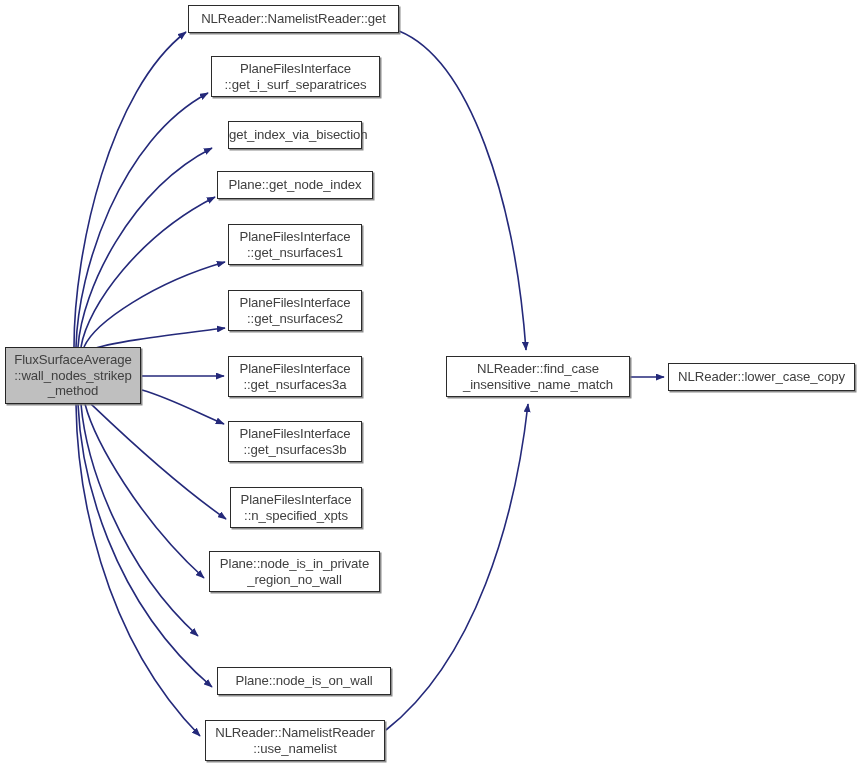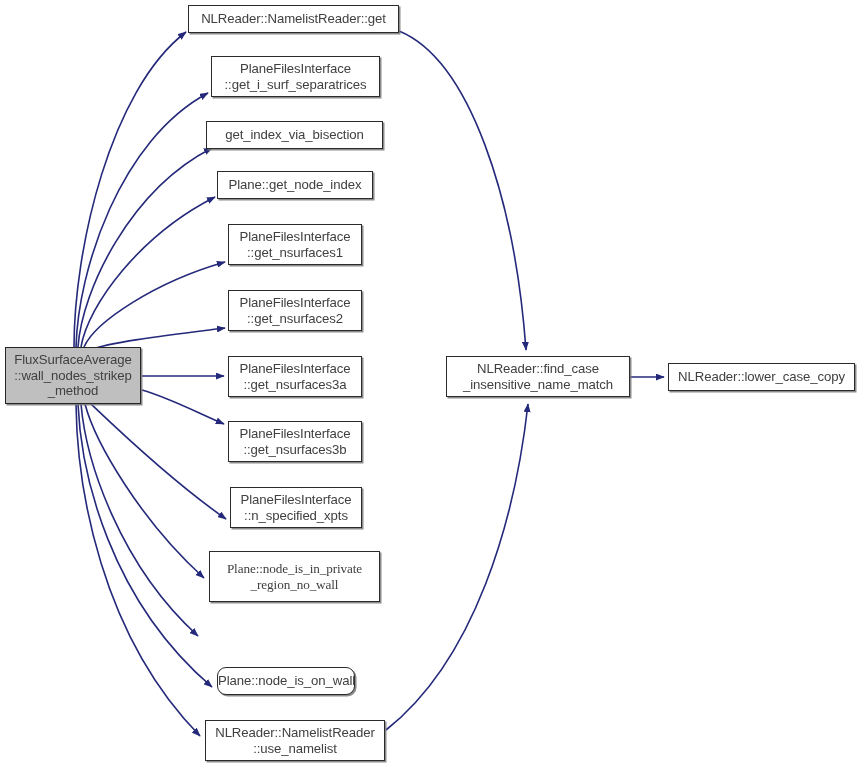--- a/index.html
+++ b/index.html
@@ -95,21 +95,21 @@
 
   <div class="node" style="left:188px; top:5px; width:211px; height:28px;">
     <span class="node-label">NLReader::NamelistReader::get</span>
   </div>
 
   <div class="node" style="left:211px; top:56px; width:169px; height:41px;">
     <span class="node-label">PlaneFilesInterface
 ::get_i_surf_separatrices</span>
   </div>
 
-  <div class="node" style="left:206px; top:121px; width:177px; height:28px;">
+  <div class="node" style="left:228px; top:121px; width:134px; height:28px;">
     <span class="node-label">get_index_via_bisection</span>
   </div>
 
   <div class="node" style="left:217px; top:171px; width:156px; height:28px;">
     <span class="node-label">Plane::get_node_index</span>
   </div>
 
   <div class="node" style="left:228px; top:224px; width:134px; height:41px;">
     <span class="node-label">PlaneFilesInterface
 ::get_nsurfaces1</span>
@@ -128,27 +128,27 @@
   <div class="node" style="left:228px; top:421px; width:134px; height:41px;">
     <span class="node-label">PlaneFilesInterface
 ::get_nsurfaces3b</span>
   </div>
 
   <div class="node" style="left:230px; top:487px; width:132px; height:41px;">
     <span class="node-label">PlaneFilesInterface
 ::n_specified_xpts</span>
   </div>
 
-  <div class="node" style="left:209px; top:551px; width:171px; height:51px;font-family:Liberation Serif, serif;">
+  <div class="node" style="left:209px; top:551px; width:171px; height:41px;">
     <span class="node-label">Plane::node_is_in_private
 _region_no_wall</span>
   </div>
 
 
-  <div class="node" style="left:217px; top:667px; width:138px; height:28px;border-radius:9px;">
+  <div class="node" style="left:217px; top:667px; width:174px; height:28px;">
     <span class="node-label">Plane::node_is_on_wall</span>
   </div>
 
   <div class="node" style="left:205px; top:720px; width:180px; height:41px;">
     <span class="node-label">NLReader::NamelistReader
 ::use_namelist</span>
   </div>
 
   <div class="node" style="left:446px; top:356px; width:184px; height:41px;">
     <span class="node-label">NLReader::find_case

